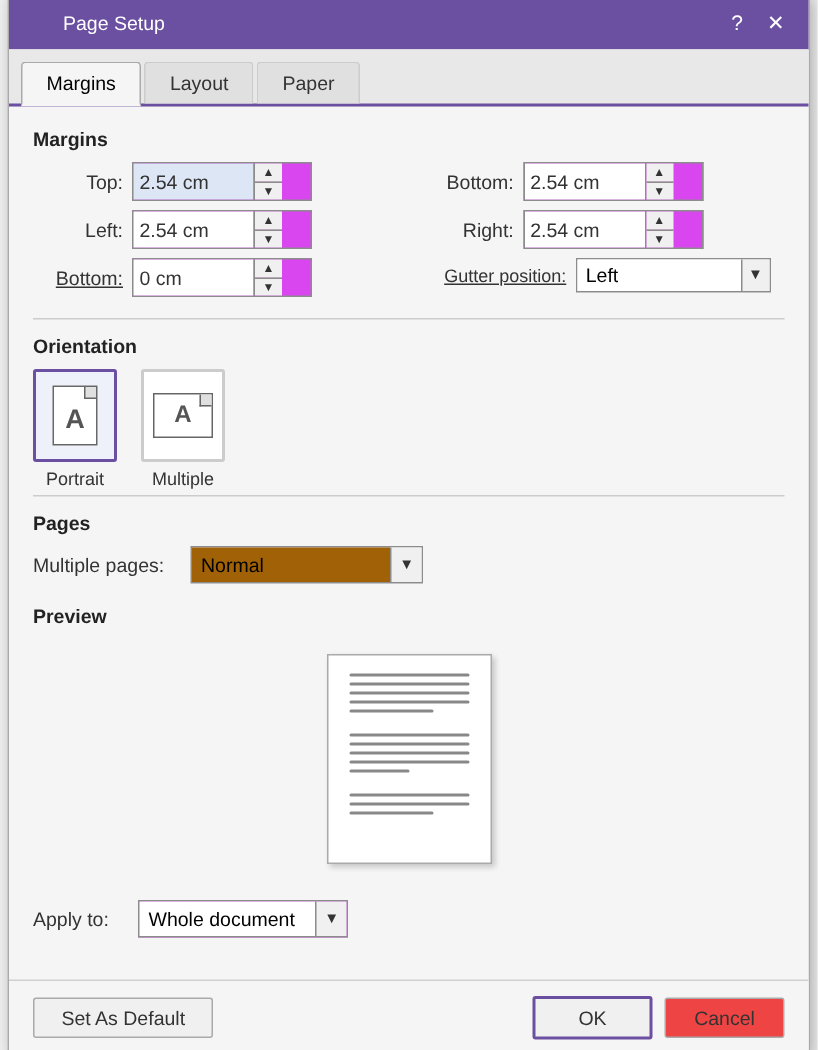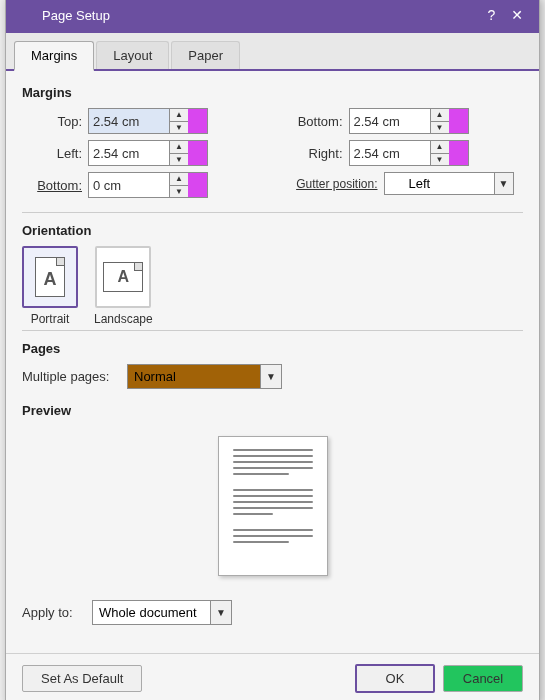--- a/index.html
+++ b/index.html
@@ -178,21 +178,21 @@
       align-items: center;
       border: 1px solid #8c8c8c;
       background: white;
       flex: 1;
       max-width: 130px;
     }
 
     .select-field {
       border: none;
       outline: none;
-      padding: 3px 24px;
+      padding: 3px 6px;
       flex: 1;
       font-size: 13px;
       background: white;
       cursor: pointer;
       appearance: none;
     }
 
     .select-arrow {
       padding: 3px 4px;
       color: #333;
@@ -463,21 +463,21 @@
     }
 
     .btn-primary {
       background: #f0f0f0;
       border: 2px solid #6b4fa0;
       color: #333;
       font-weight: normal;
     }
 
     .btn-cancel {
-      background: #22c55e;
+      background: #ef4444;
       border: 1px solid #aaa;
       color: #333;
     }
 
     .divider {
       border: none;
       border-top: 1px solid #ccc;
       margin: 4px 0 10px 0;
     }
   </style>
@@ -596,21 +596,21 @@
             </div>
             <span class="orientation-label">Portrait</span>
           </div>
 
           <div class="orientation-option">
             <div class="orientation-icon">
               <div class="landscape-icon-inner">
                 <div class="landscape-corner"></div>
               </div>
             </div>
-            <span class="orientation-label">Landscape</span>
+            <span class="orientation-label">Multiple</span>
           </div>
         </div>
       </div>
 
       <hr class="divider">
 
       <div class="pages-section">
         <div class="section-label">Pages</div>
         <div class="pages-row">
           <span class="pages-label">Multiple pages:</span>

